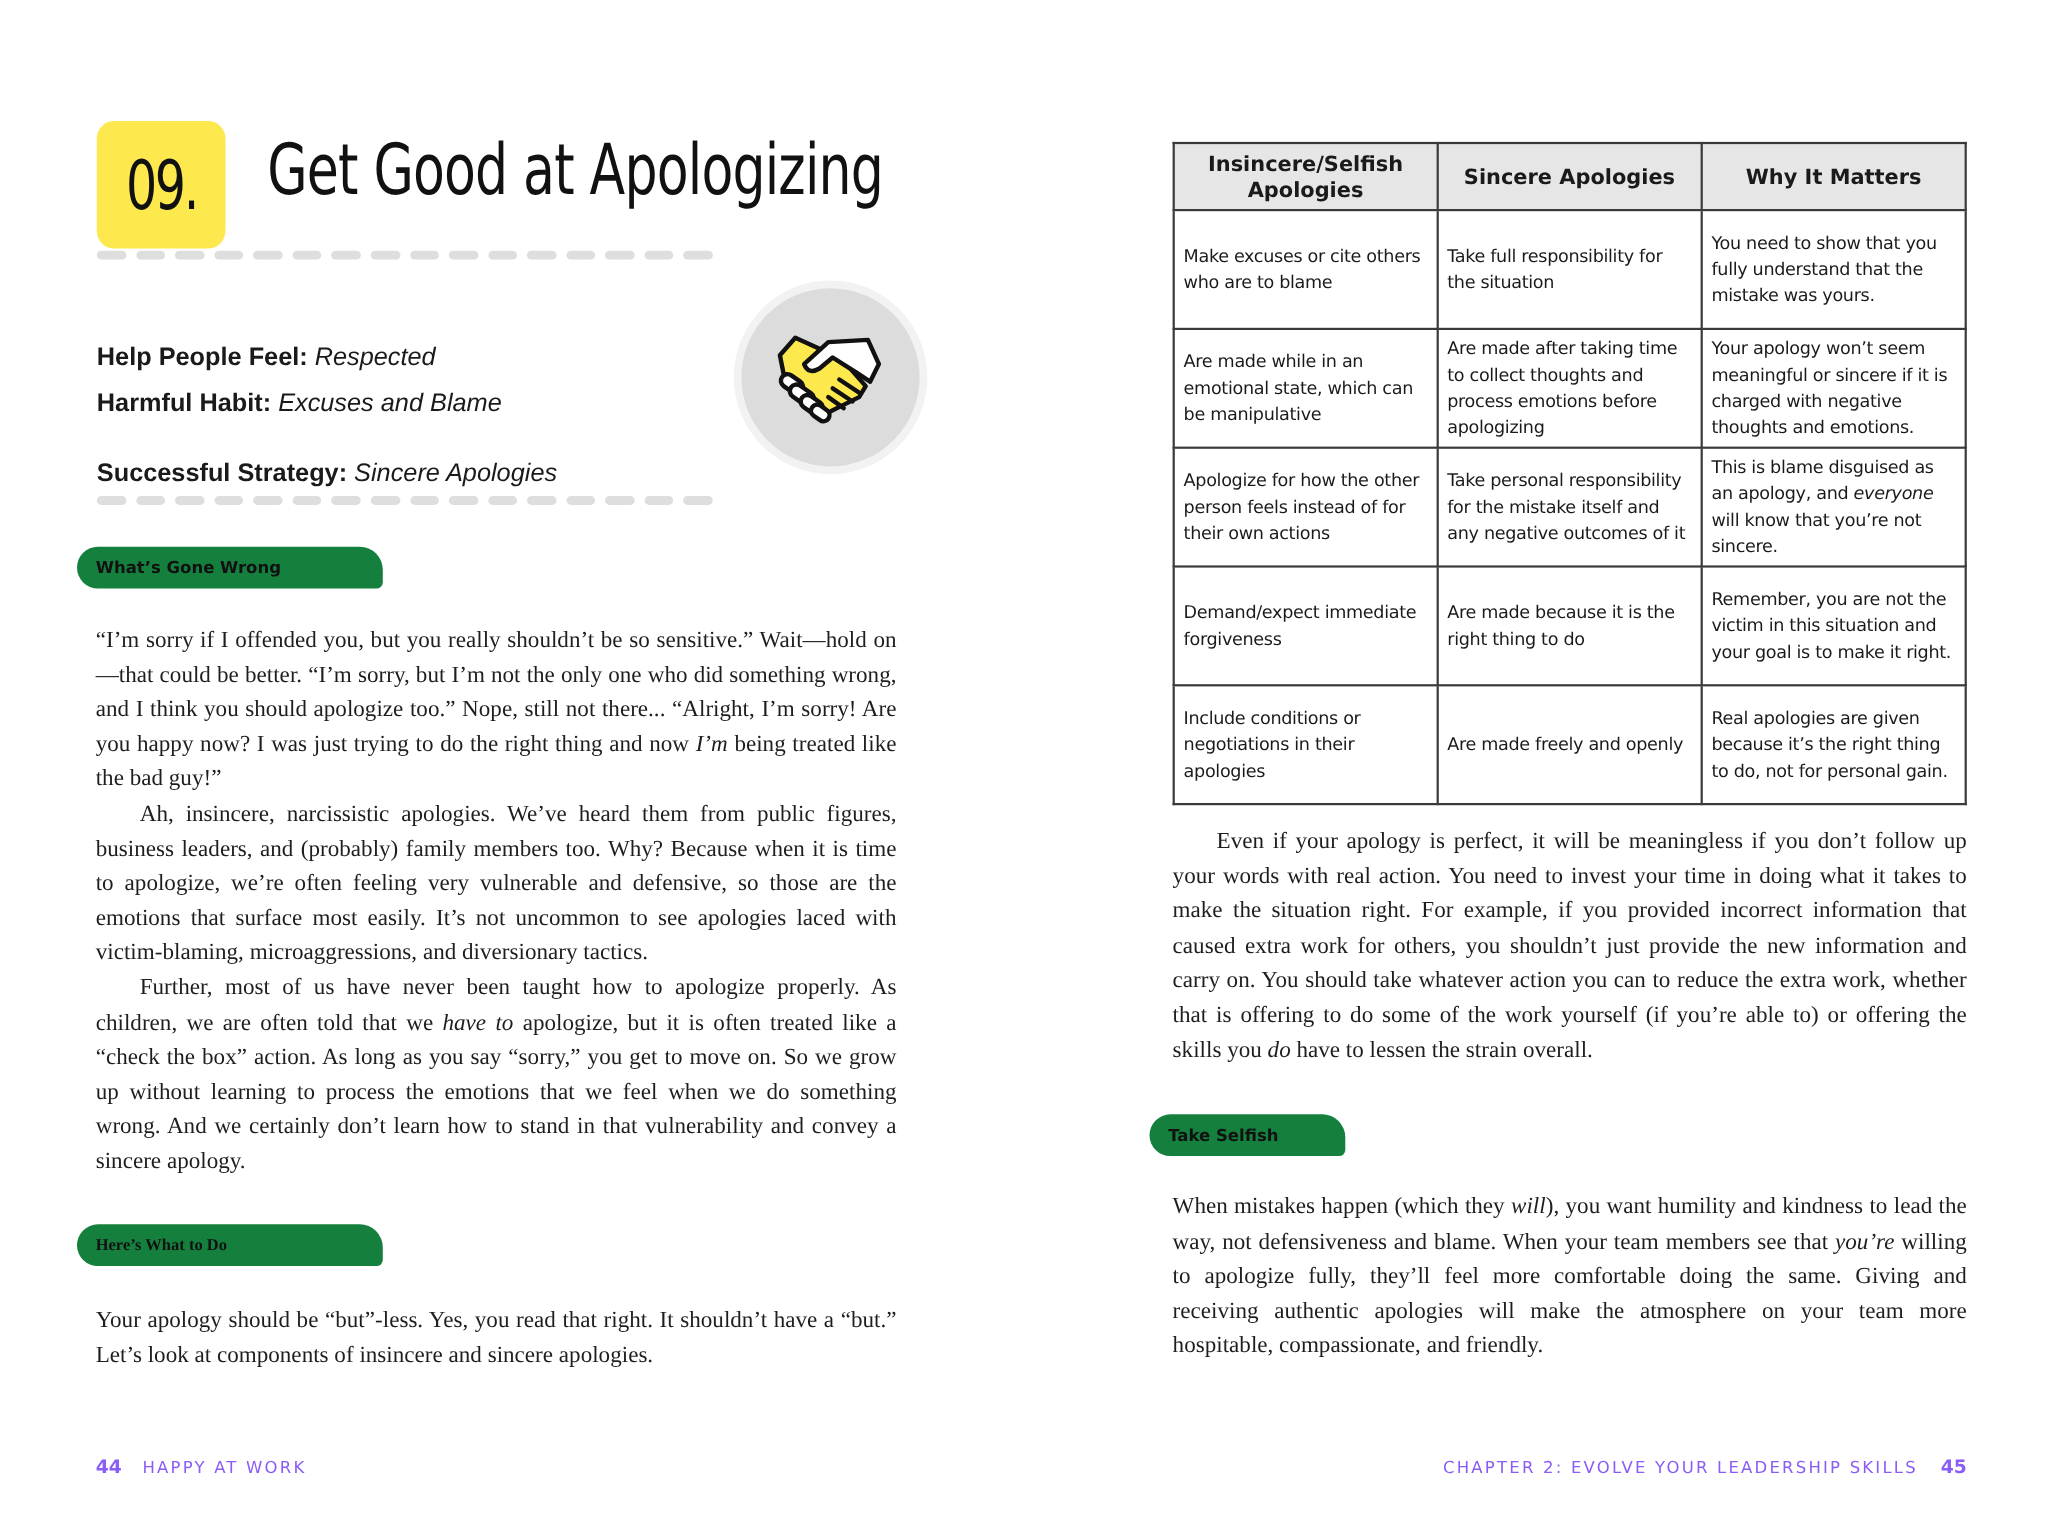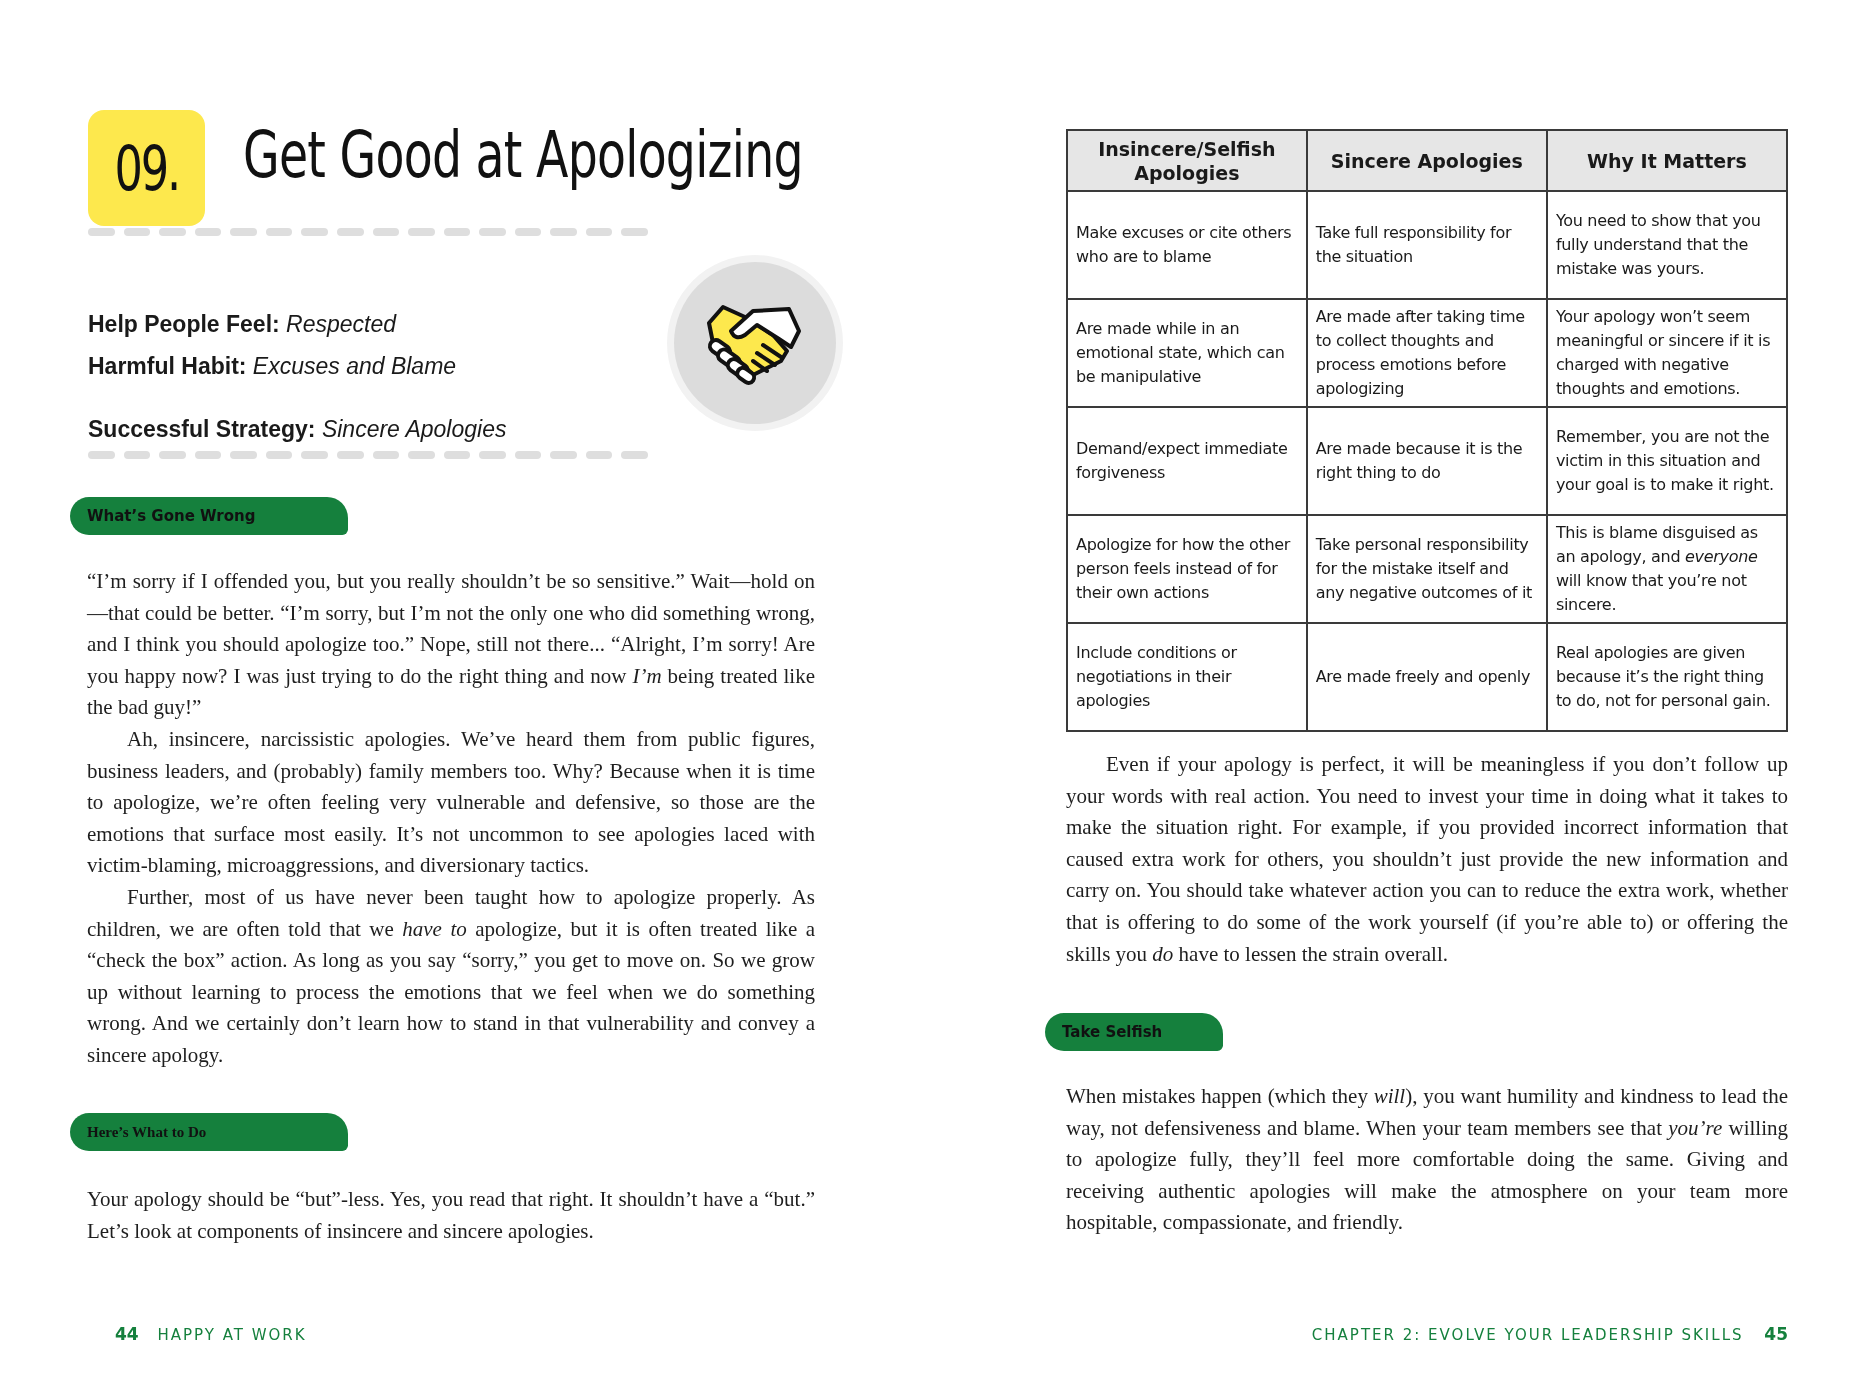--- a/index.html
+++ b/index.html
@@ -28,21 +28,21 @@
   .body-text p { margin: 0; }
   .body-text p.indent { text-indent: 40px; }
 
   
   #compare-table { left: 1066px; top: 105px; width: 722px; border-collapse: collapse; font-family: "DejaVu Sans", sans-serif; margin-top: 24px; }
   #compare-table th, #compare-table td { border: 2px solid #3a3a3a; vertical-align: middle; }
   #compare-table th { background: #e6e6e6; height: 59px; font-size: 19px; font-weight: bold; text-align: center; line-height: 24px; padding: 0 8px; transform: none; }
   #compare-table td { height: 106px; font-size: 16px; line-height: 24px; padding: 0 8px; text-align: left; letter-spacing: -0.3px; }
   #compare-table col.c1 { width: 240px; } #compare-table col.c2 { width: 241px; } #compare-table col.c3 { width: 241px; }
 
-  .footer { font-family: "DejaVu Sans", sans-serif; font-size: 15px; letter-spacing: 2px; top: 1324px; white-space: nowrap; color: #15803d; margin-left: 28px; }
+  .footer { font-family: "DejaVu Sans", sans-serif; font-size: 15px; letter-spacing: 2px; top: 1324px; white-space: nowrap; color: #8b5cf6; }
   .footer b { font-weight: bold; letter-spacing: 0; font-size: 17px; }
 </style>
 </head>
 <body>
 
 <div id="chapter-num-box" class="abs">
   <span id="chapter-num">09.</span>
 </div>
 <div id="page-title" class="abs">Get Good at Apologizing</div>
 
@@ -153,28 +153,28 @@
         <td><span>Make excuses or cite others who are to blame</span></td>
         <td><span>Take full responsibility for the situation</span></td>
         <td><span>You need to show that you fully understand that the mistake was yours.</span></td>
       </tr>
       <tr>
         <td><span>Are made while in an emotional state, which can be manipulative</span></td>
         <td><span>Are made after taking time to collect thoughts and process emotions before apologizing</span></td>
         <td><span>Your apology won’t seem meaningful or sincere if it is charged with negative thoughts and emotions.</span></td>
       </tr>
       <tr>
+        <td><span>Apologize for how the other person feels instead of for their own actions</span></td>
+        <td><span>Take personal responsibility for the mistake itself and any negative outcomes of it</span></td>
+        <td><span>This is blame disguised as an apology, and </span><i>everyone</i><span> will know that you’re not sincere.</span></td>
+      </tr>
+      <tr>
         <td><span>Demand/expect immediate forgiveness</span></td>
         <td><span>Are made because it is the right thing to do</span></td>
         <td><span>Remember, you are not the victim in this situation and your goal is to make it right.</span></td>
-      </tr>
-      <tr>
-        <td><span>Apologize for how the other person feels instead of for their own actions</span></td>
-        <td><span>Take personal responsibility for the mistake itself and any negative outcomes of it</span></td>
-        <td><span>This is blame disguised as an apology, and </span><i>everyone</i><span> will know that you’re not sincere.</span></td>
       </tr>
       <tr>
         <td><span>Include conditions or negotiations in their apologies</span></td>
         <td><span>Are made freely and openly</span></td>
         <td><span>Real apologies are given because it’s the right thing to do, not for personal gain.</span></td>
       </tr>
     </tbody>
 </table>
 
 <div class="abs body-text" style="left:1066px; top:749px; width:722px;">

